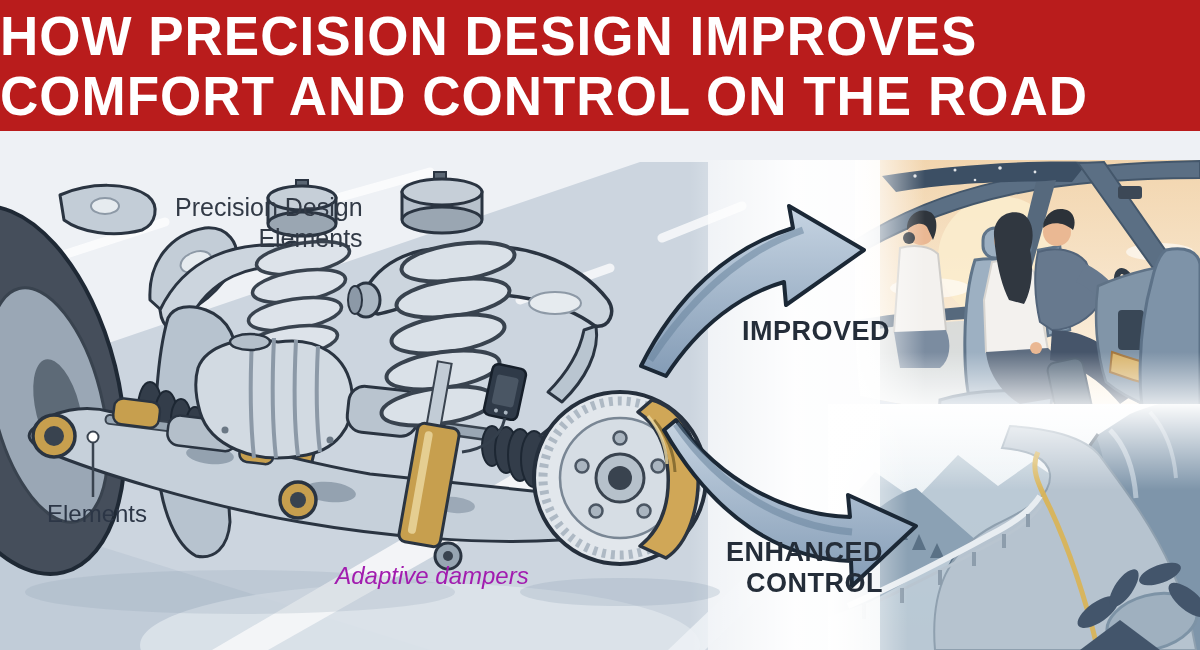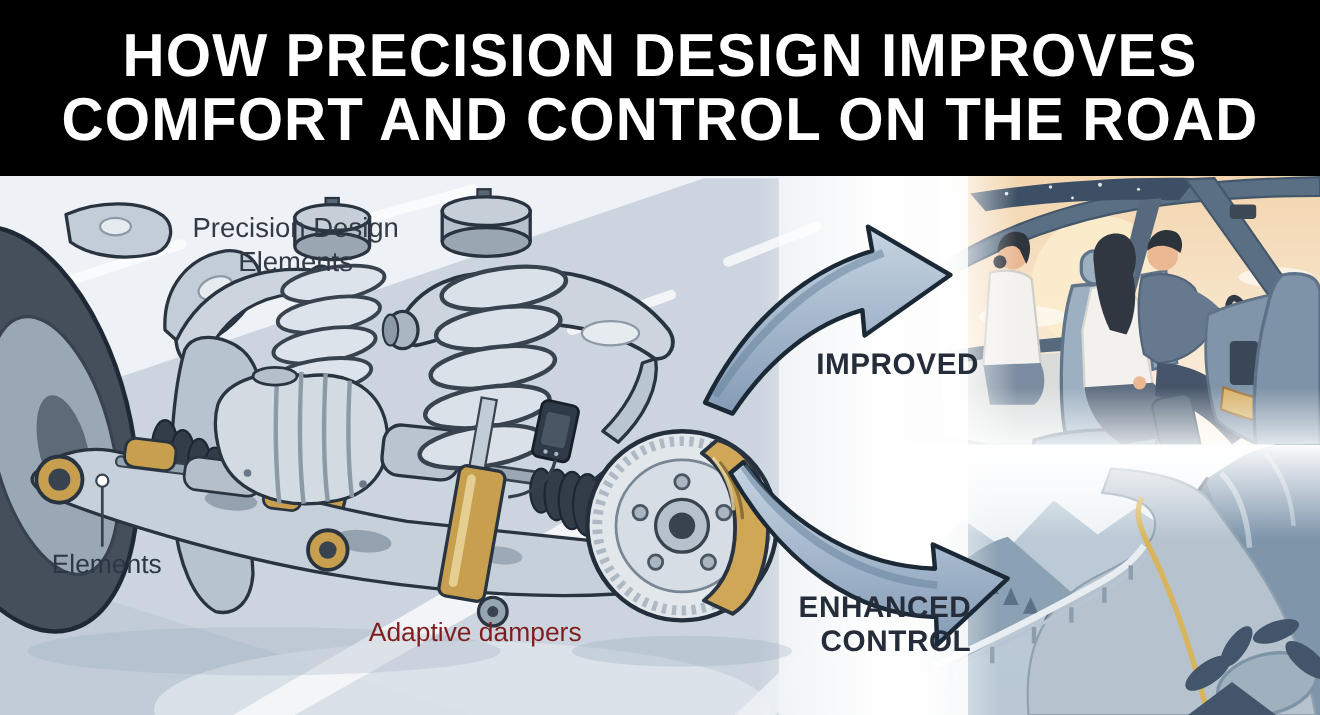--- a/index.html
+++ b/index.html
@@ -1,35 +1,35 @@
 <!DOCTYPE html>
 <html><head>
 <meta charset="utf-8">
 <style>
   html,body{margin:0;padding:0;}
   body{
     width:1200px;height:650px;position:relative;overflow:hidden;
     font-family:"Liberation Sans", sans-serif;background:#eef1f5;
   }
   .header{
-    position:absolute;left:0;top:0;width:1200px;height:160px;
-    background:#000000;display:flex;flex-direction:column;
-    align-items:center;justify-content:center;z-index:10;
+    position:absolute;left:0;top:0;width:1200px;height:131px;
+    background:#b91c1c;display:flex;flex-direction:column;
+    align-items:flex-start;justify-content:center;z-index:10;
   }
   .header .line{
     color:#ffffff;font-weight:700;font-size:53px;line-height:1.12;
     letter-spacing:1px;white-space:nowrap;
     transform:scaleY(1.04);
   }
   .stage{position:absolute;left:0;top:0;width:1200px;height:650px;z-index:1;}
   .label{position:absolute;z-index:6;color:#2e3844;}
   .lbl-line{display:block;}
-  #label-precision-top{left:175px;top:192px;font-size:25px;line-height:1.22;text-align:center;color:#323a46;}
+  #label-precision-top{left:175px;top:192px;font-size:25px;line-height:1.22;text-align:right;color:#323a46;}
   #label-precision-bottom{left:17px;top:499px;width:160px;text-align:center;font-size:24px;line-height:1.28;color:#2c3646;}
-  #label-adaptive{left:272px;top:561px;width:320px;text-align:center;font-size:24px;line-height:1.22;color:#7f1d1d;}
+  #label-adaptive{left:272px;top:561px;width:320px;text-align:center;font-size:24px;line-height:1.22;color:#a21caf;font-style:italic;}
   .bold-label{font-weight:700;font-size:27px;line-height:1.15;letter-spacing:.5px;color:#242d39;text-align:right;}
   #label-improved{left:690px;top:316px;width:200px;}
   #label-enhanced{left:683px;top:537px;width:200px;}
 
   
   .ln{stroke:#2a3441;stroke-width:3;stroke-linejoin:round;stroke-linecap:round;}
 </style>
 </head>
 <body>
 

